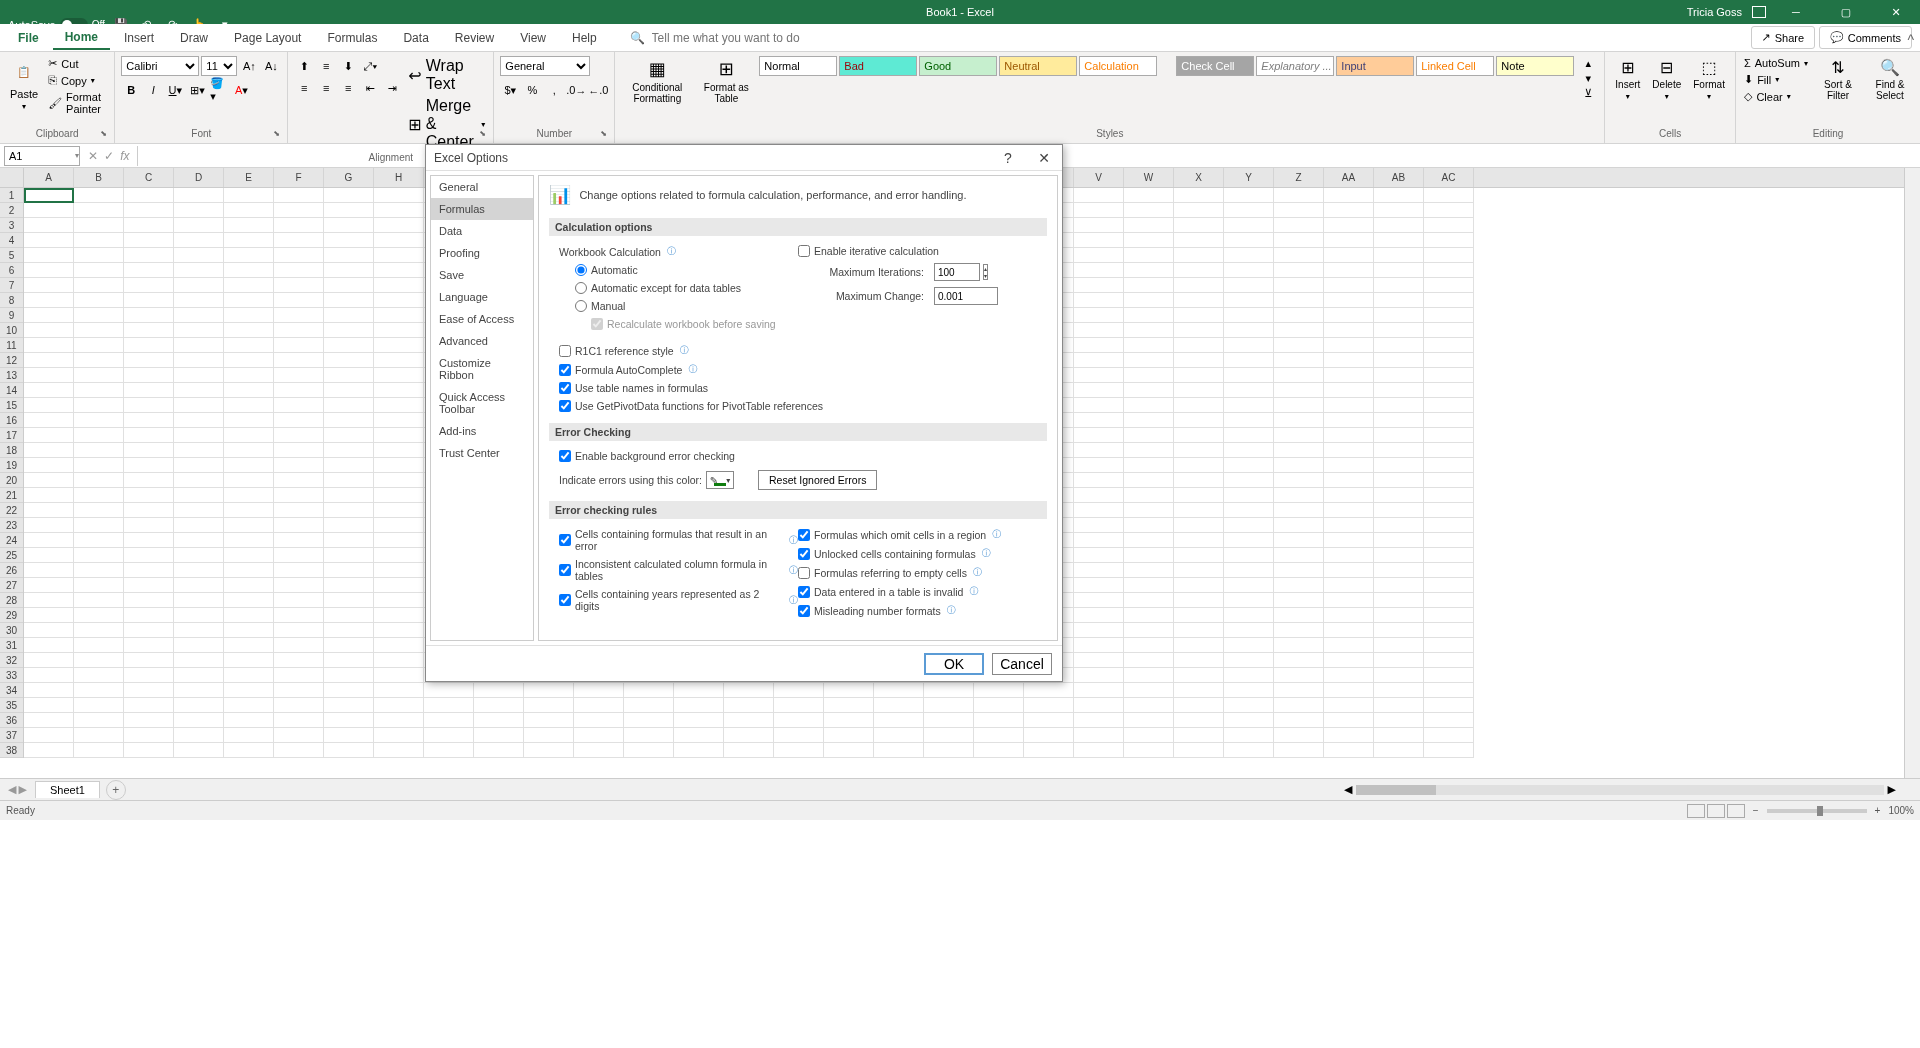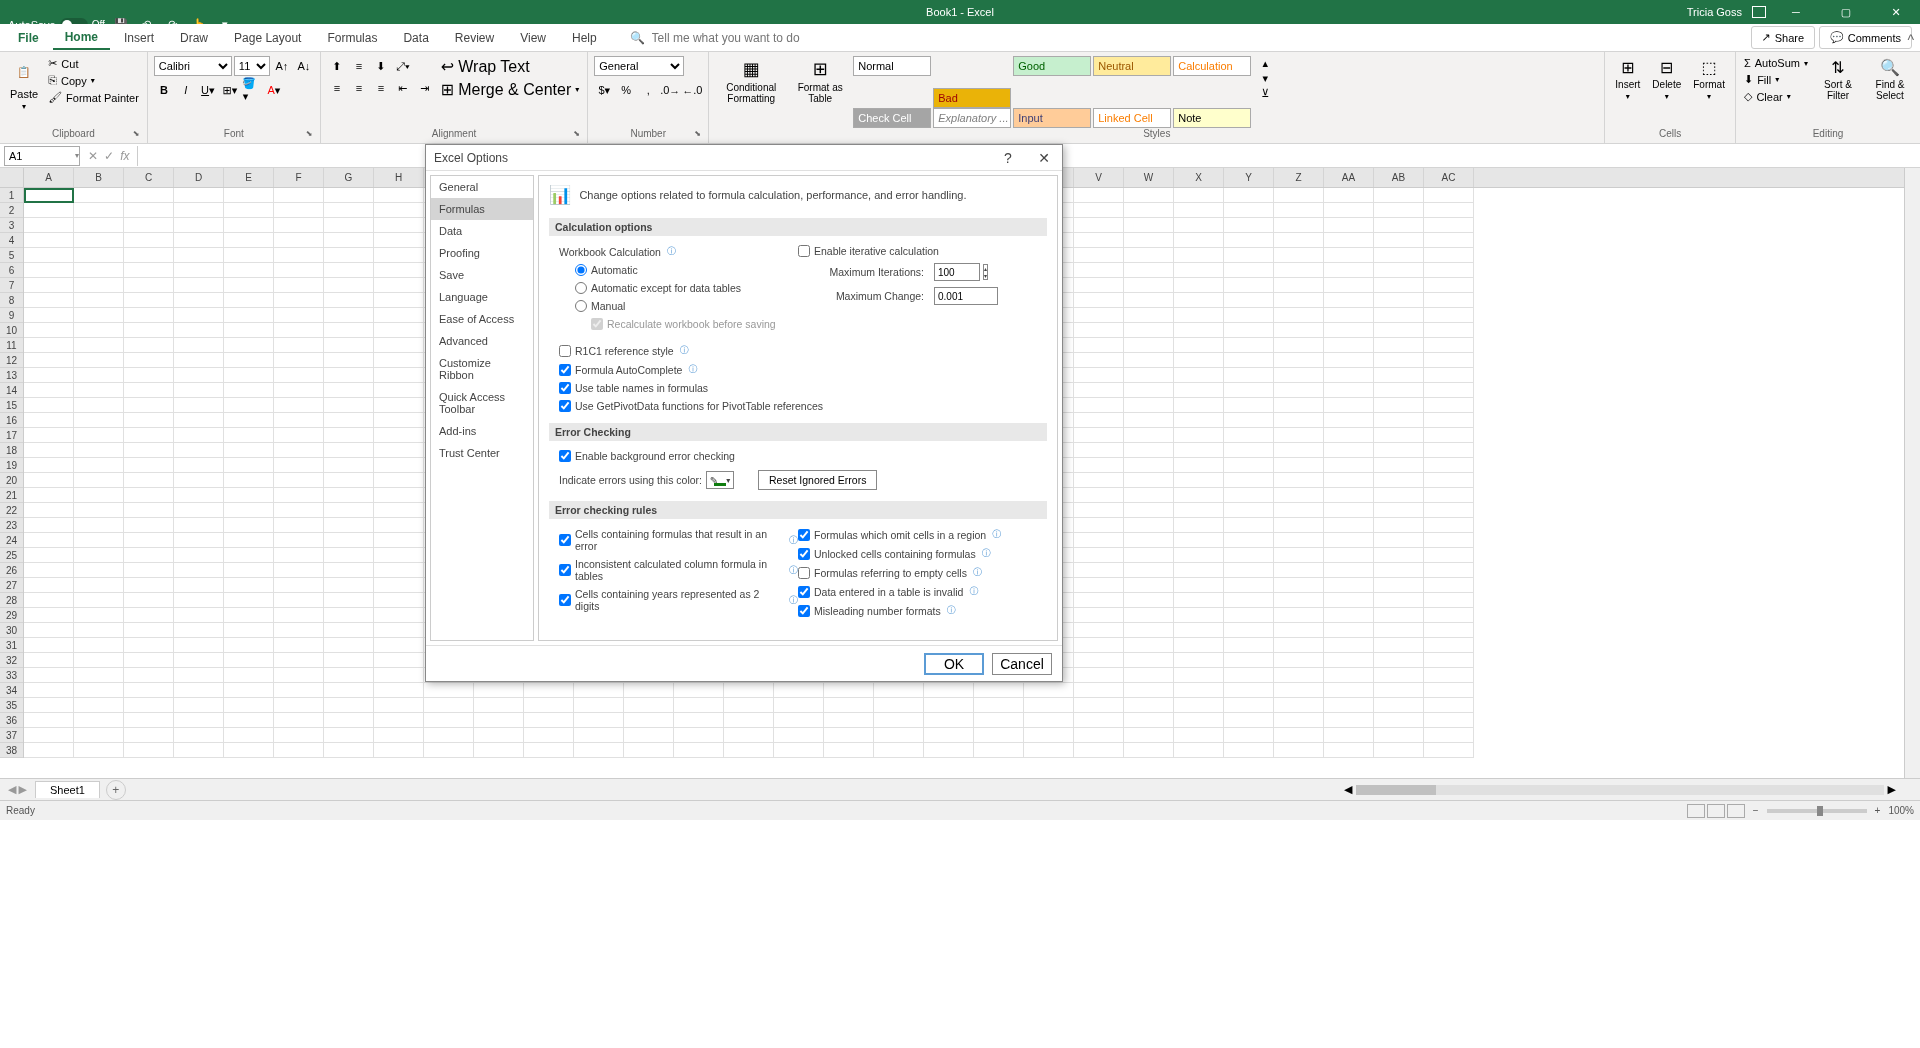--- a/index.html
+++ b/index.html
@@ -45,25 +45,25 @@
 .icon-btn { width: 20px; height: 20px; display: flex; align-items: center; justify-content: center; cursor: pointer; font-size: 11px; border: 1px solid transparent; }
 
 
 .align-col { display: flex; flex-direction: column; gap: 2px; }
 
 
 .num-select { width: 90px; height: 20px; font-size: 11px; border: 1px solid #aaa; background: #fff; }
 
 
 .style-big { display: flex; flex-direction: column; align-items: center; font-size: 10px; gap: 2px; cursor: pointer; padding: 2px 4px; }
-.style-gallery { display: flex; flex-direction: column; gap: 0; }
+.style-gallery { display: flex; flex-direction: row; gap: 19px; }
 .style-row { display: flex; gap: 2px; }
 .style-cell { width: 78px; height: 20px; border: 1px solid #aaa; font-size: 11px; display: flex; align-items: center; padding-left: 4px; cursor: pointer; }
 .style-normal { background: #fff; }
-.style-bad { background: #eab308; color: #9c0006; margin-top: 32px; }
+.style-bad { background: #5eead4; color: #9c0006; }
 .style-good { background: #c6efce; color: #006100; }
 .style-neutral { background: #ffeb9c; color: #9c5700; }
 .style-calc { background: #fff; color: #fa7d00; border-color: #aaa; }
 .style-check { background: #a5a5a5; color: #fff; }
 .style-expl { background: #fff; font-style: italic; color: #7f7f7f; }
 .style-input { background: #ffcc99; color: #3f3f76; }
 .style-linked { background: #fff; color: #fa7d00; }
 .style-note { background: #ffffcc; }
 
 

